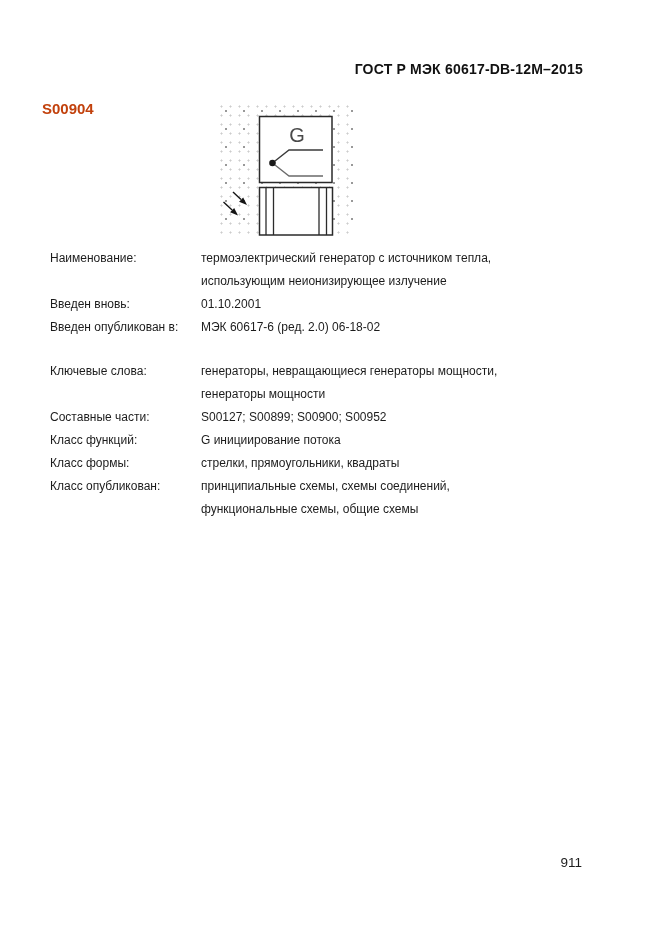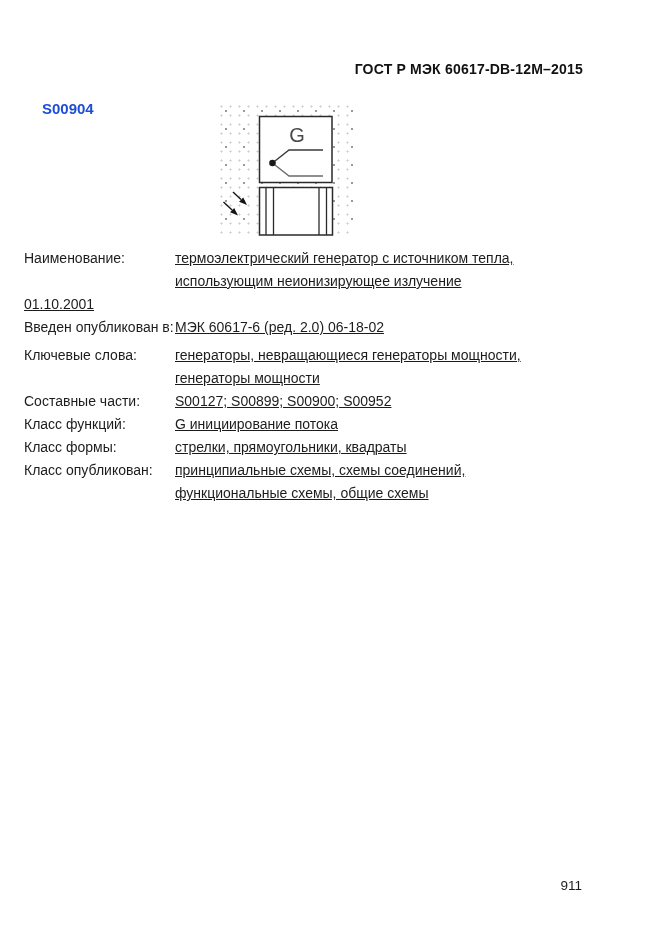--- a/index.html
+++ b/index.html
@@ -12,44 +12,44 @@
     color:#1c1c1c;
     overflow:hidden;
   }
   .doc-header{
     position:absolute;top:61px;right:78px;
     font-size:14px;font-weight:bold;color:#111;
     letter-spacing:.2px;
   }
   .symbol-code{
     position:absolute;left:42px;top:100px;
-    font-size:15px;font-weight:bold;color:#1d4ed8;
+    font-size:15px;font-weight:bold;color:#c2410c;
   }
   .symbol-area{
     position:absolute;left:210px;top:95px;width:150px;height:145px;
   }
   .dot-grid{
     position:absolute;left:5px;top:5px;width:138px;height:136px;
     background-image:
       radial-gradient(circle,#999999 1px,rgba(0,0,0,0) 1.5px),
       radial-gradient(circle,#cccccc .8px,rgba(0,0,0,0) 1.3px);
     background-size:18px 18px,9px 9px;
     background-position:2px 2px,2px 2px;
   }
   .symbol-svg{position:absolute;left:0;top:0;}
   .fields{
-    position:absolute;left:24px;top:247px;width:505px;
-    font-size:14px;line-height:23px;
+    position:absolute;left:50px;top:247px;width:505px;
+    font-size:12px;line-height:23px;
   }
   .field-row{display:grid;grid-template-columns:151px 1fr;}
-  .field-row.gap{margin-top:5px;}
+  .field-row.gap{margin-top:21px;}
   .field-label{white-space:nowrap;}
-  .field-value{white-space:pre-line;text-decoration:underline;}
+  .field-value{white-space:pre-line;}
   .page-number{
-    position:absolute;top:878px;right:79px;
+    position:absolute;top:855px;right:79px;
     font-size:13.5px;color:#1c1c1c;
   }
 </style>
 </head>
 <body>
 
 <div class="page">
 
   <div class="doc-header">ГОСТ Р МЭК 60617-DB-12M–2015</div>
 
@@ -82,20 +82,21 @@
     </svg>
   </div>
 
   <div class="fields">
     <div class="field-row">
       <div class="field-label">Наименование:</div>
       <div class="field-value">термоэлектрический генератор с источником тепла,
 использующим неионизирующее излучение</div>
     </div>
     <div class="field-row">
+      <div class="field-label">Введен вновь:</div>
       <div class="field-value">01.10.2001</div>
     </div>
     <div class="field-row">
       <div class="field-label">Введен опубликован в:</div>
       <div class="field-value">МЭК 60617-6 (ред. 2.0) 06-18-02</div>
     </div>
     <div class="field-row gap">
       <div class="field-label">Ключевые слова:</div>
       <div class="field-value">генераторы, невращающиеся генераторы мощности,
 генераторы мощности</div>

